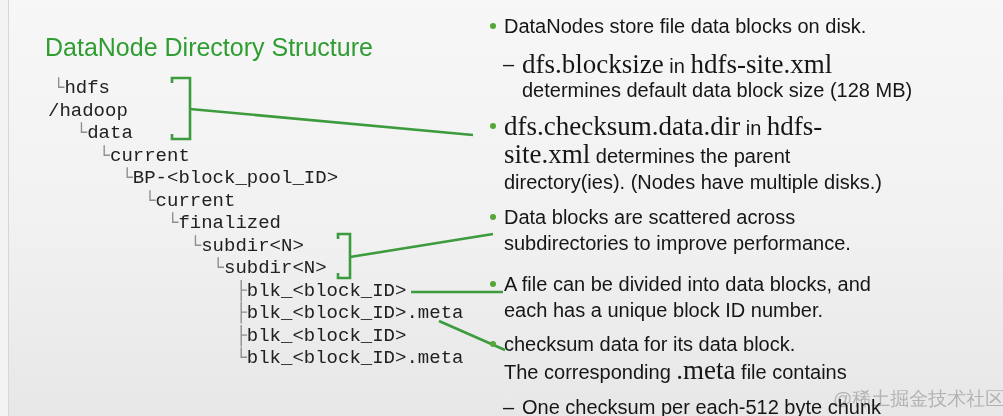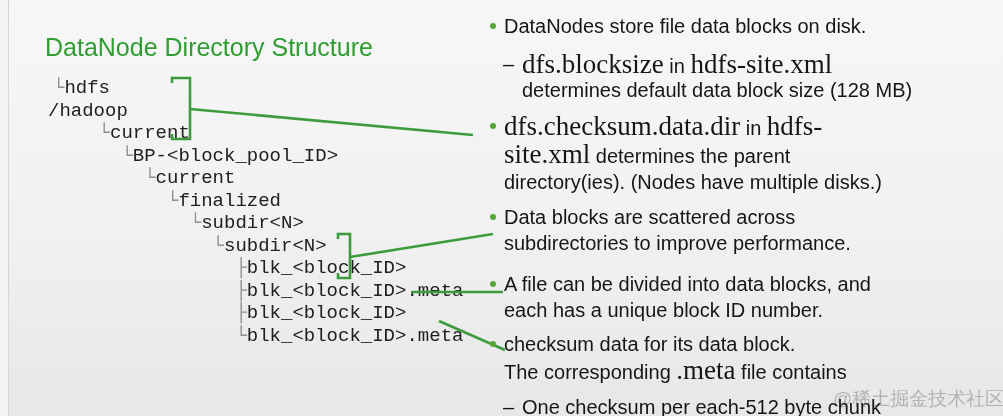--- a/index.html
+++ b/index.html
@@ -50,20 +50,21 @@
 
 <div class="slide">
   <div class="left-strip"></div>
   <div class="left-line"></div>
 
   <h1 class="title">DataNode Directory Structure</h1>
 
   <div class="tree" id="tree">
       <div class="tree-line" style="padding-left: 53px;"><span class="conn">└</span><span>hdfs</span></div>
       <div class="tree-line" style="padding-left: 48px;"><span class="conn"></span><span>/hadoop</span></div>
+      <div class="tree-line" style="padding-left: 75.8px;"><span class="conn">└</span><span>data</span></div>
       <div class="tree-line" style="padding-left: 98.6px;"><span class="conn">└</span><span>current</span></div>
       <div class="tree-line" style="padding-left: 121.4px;"><span class="conn">└</span><span>BP-&lt;block_pool_ID&gt;</span></div>
       <div class="tree-line" style="padding-left: 144.2px;"><span class="conn">└</span><span>current</span></div>
       <div class="tree-line" style="padding-left: 167px;"><span class="conn">└</span><span>finalized</span></div>
       <div class="tree-line" style="padding-left: 189.8px;"><span class="conn">└</span><span>subdir&lt;N&gt;</span></div>
       <div class="tree-line" style="padding-left: 212.6px;"><span class="conn">└</span><span>subdir&lt;N&gt;</span></div>
       <div class="tree-line" style="padding-left: 235.4px;"><span class="conn">├</span><span>blk_&lt;block_ID&gt;</span></div>
       <div class="tree-line" style="padding-left: 235.4px;"><span class="conn">├</span><span>blk_&lt;block_ID&gt;.meta</span></div>
       <div class="tree-line" style="padding-left: 235.4px;"><span class="conn">├</span><span>blk_&lt;block_ID&gt;</span></div>
       <div class="tree-line" style="padding-left: 235.4px;"><span class="conn">└</span><span>blk_&lt;block_ID&gt;.meta</span></div>

